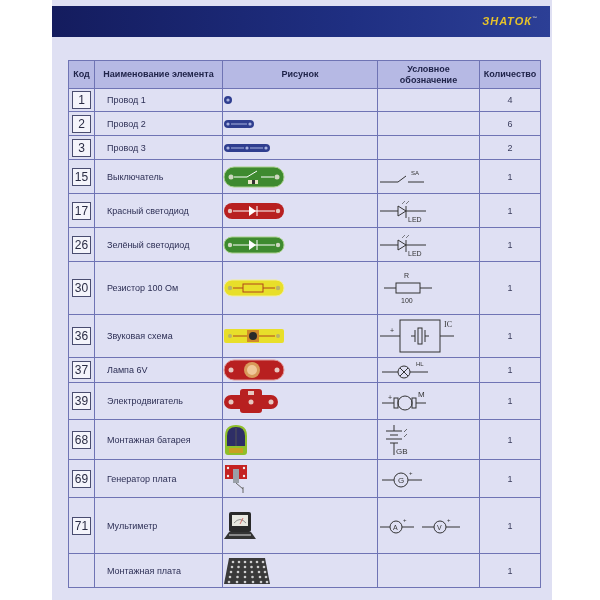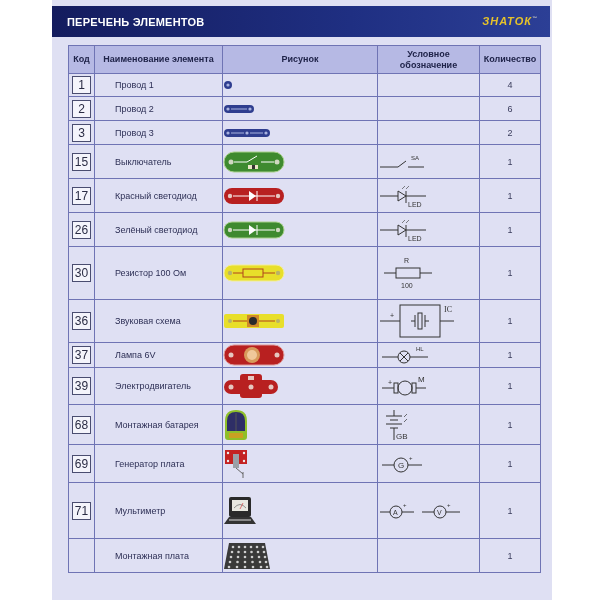--- a/index.html
+++ b/index.html
@@ -2,38 +2,37 @@
 <html><head>
 <meta charset="utf-8">
 <style>
   html,body{margin:0;padding:0;}
   body{width:600px;height:600px;background:#ffffff;position:relative;overflow:hidden;font-family:"Liberation Sans",sans-serif;}
   .page{position:absolute;left:52px;top:0;width:500px;height:600px;background:#dfe0f3;}
   .banner{position:absolute;left:52px;top:6px;width:498px;height:31px;background:linear-gradient(90deg,#141c5e 0%,#1f2f82 60%,#2c3f96 100%);}
   .banner-title{position:absolute;left:15px;top:10px;color:#ffffff;font-weight:bold;font-size:11px;letter-spacing:0.2px;}
   .logo{position:absolute;right:12px;top:9px;color:#e6c22a;font-weight:bold;font-size:11px;letter-spacing:1px;font-style:italic;}
   .logo sup{font-size:5px;color:#c9c9c9;}
-  table.grid{position:absolute;left:68px;top:45px;border-collapse:collapse;width:472px;table-layout:fixed;}
+  table.grid{position:absolute;left:68px;top:60px;border-collapse:collapse;width:472px;table-layout:fixed;}
   .grid th,.grid td{border:1px solid #6f74b4;padding:0;vertical-align:middle;}
   .grid th{background:#b6b9e4;font-weight:bold;font-size:9px;color:#20244a;text-align:center;height:27px;line-height:11px;}
   .grid td{font-size:9px;color:#2d2f55;}
   .grid td.code{text-align:center;}
   .codebox{display:inline-block;border:1px solid #4a4d70;background:#f4f4fb;font-size:12px;color:#2a2c44;min-width:15px;height:16px;line-height:16px;padding:0 1px;text-align:center;}
-  .grid td.name{padding-left:20px;}
+  .grid td.name{padding-left:12px;}
   .grid td.pic,.grid td.sym{}
   .grid td.qty{text-align:center;color:#3a3c5c;}
   svg{display:inline-block;vertical-align:middle;}
 </style>
 </head>
 <body>
 
 <div class="page"></div>
 
 <div class="banner">
-  <span class="banner-title">ПЕРЕЧЕНЬ ЭЛЕМЕНТОВ</span>
   <span class="logo"><span>ЗНАТОК</span><sup>™</sup></span>
 </div>
 
 <table class="grid">
   <colgroup>
     <col style="width:26px">
       <col style="width:128px">
       <col style="width:155px">
       <col style="width:102px">
       <col style="width:61px">

